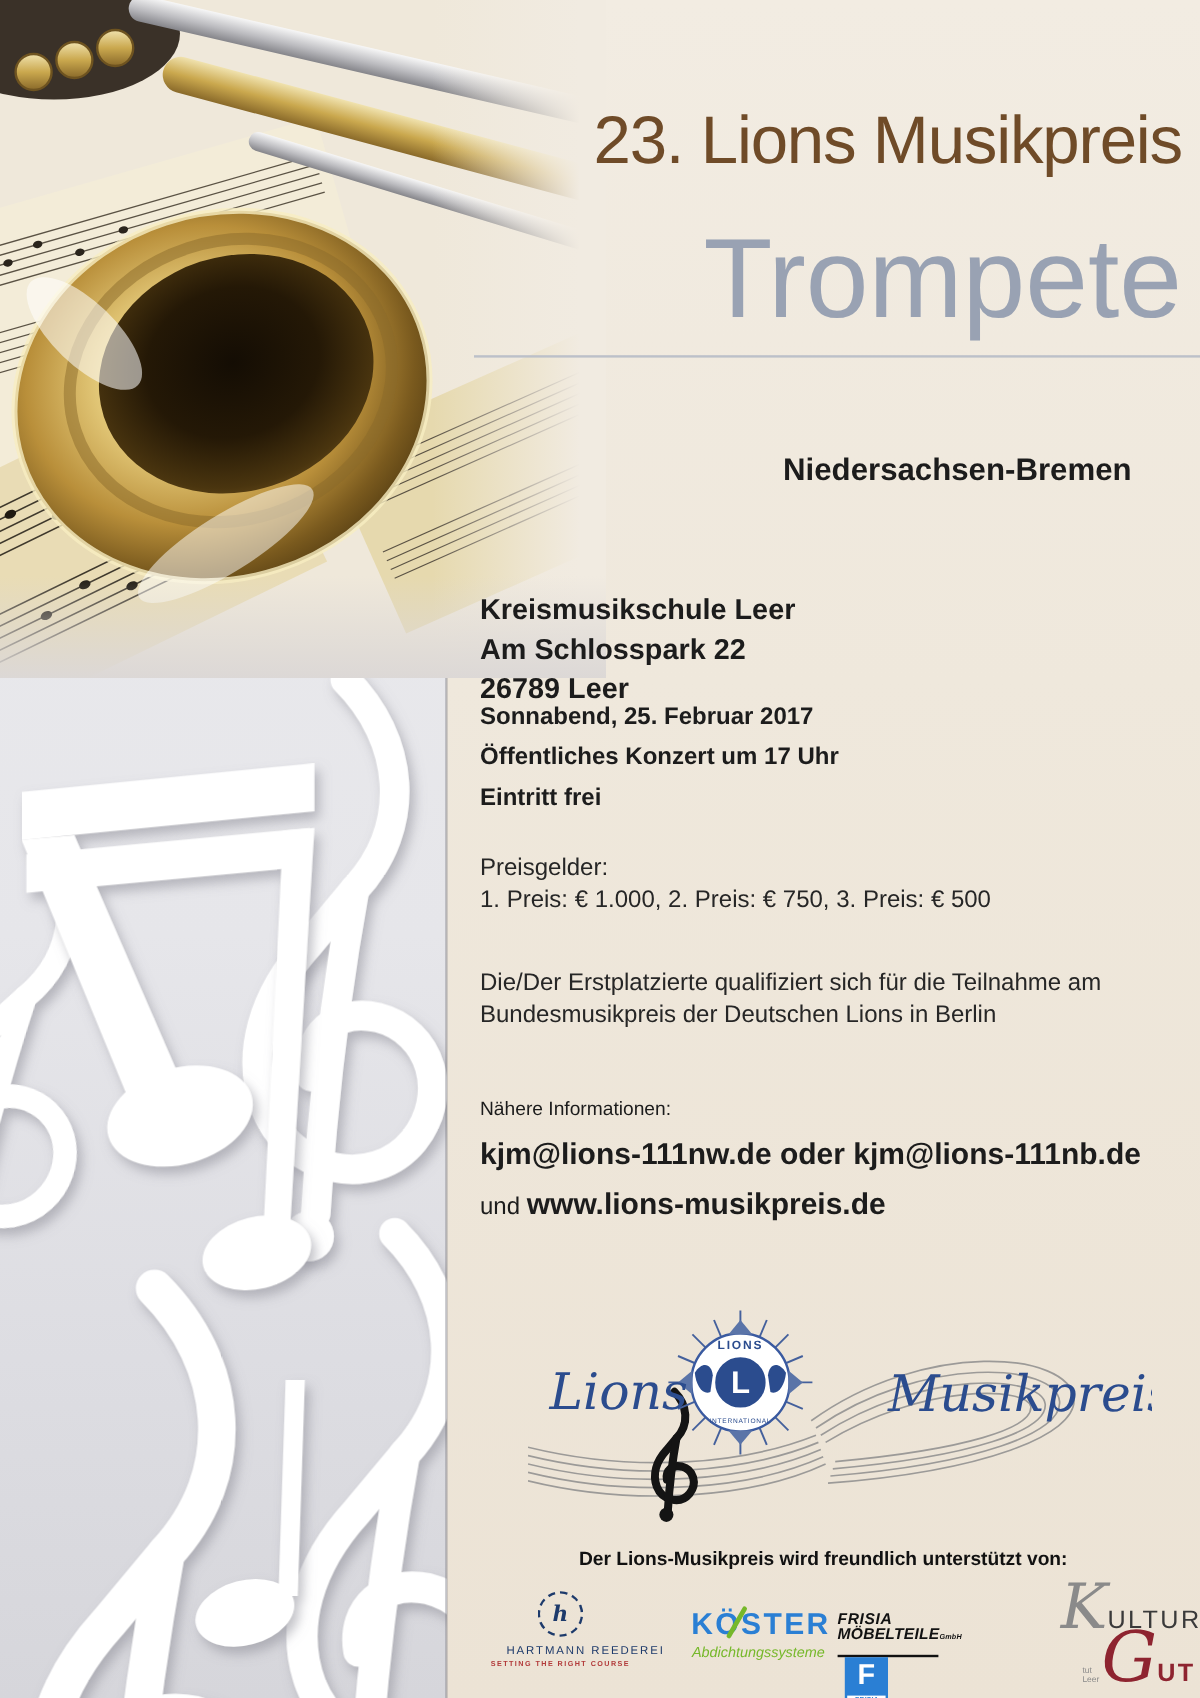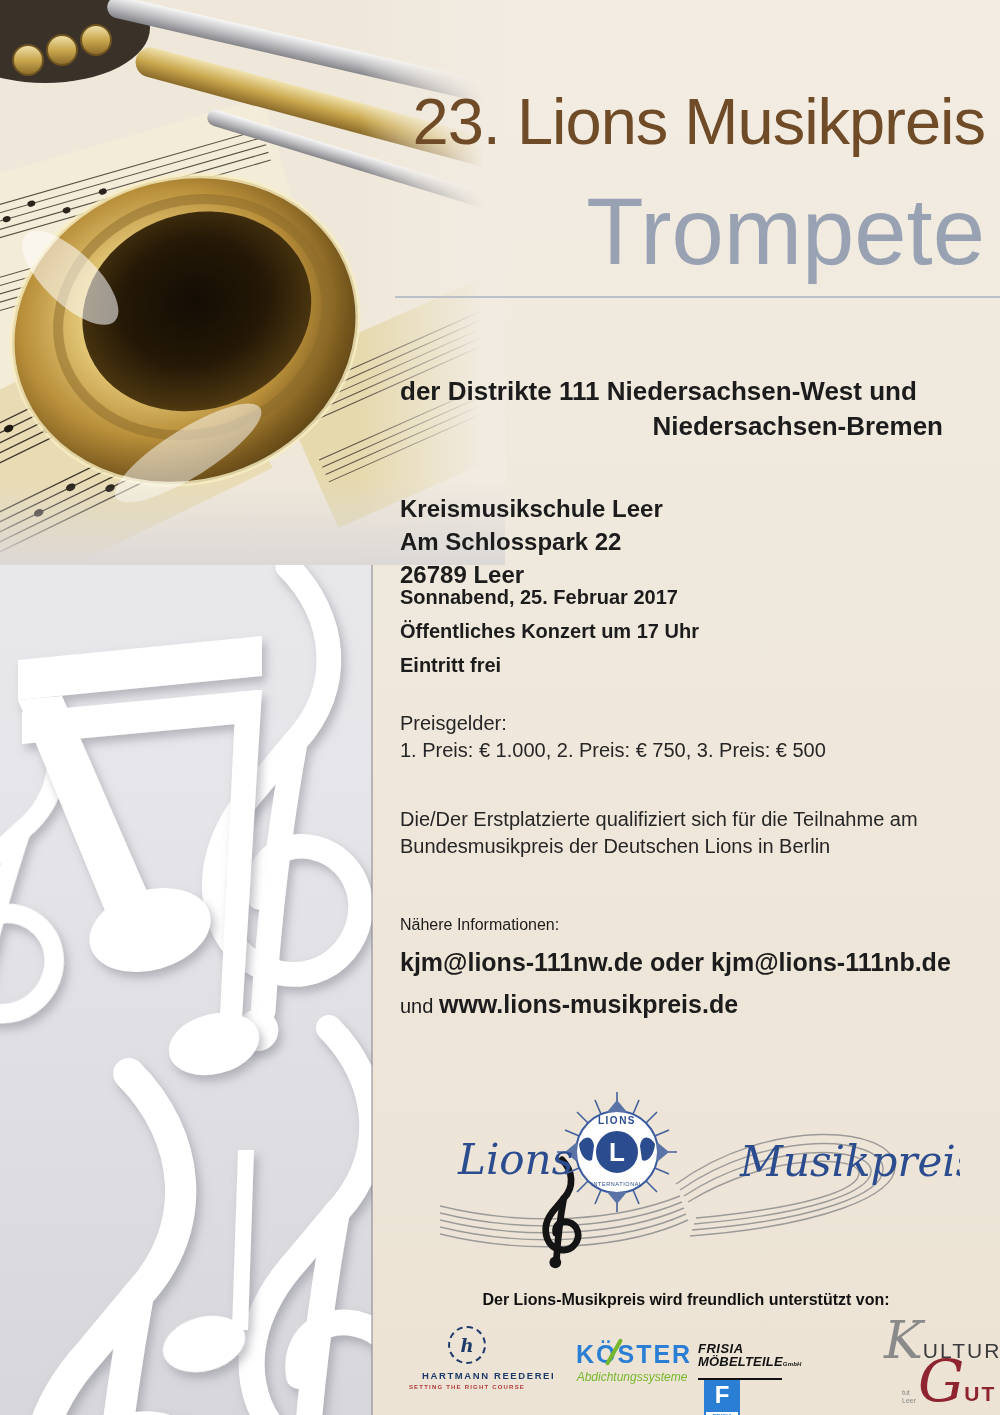--- a/index.html
+++ b/index.html
@@ -13,21 +13,21 @@
     position:absolute;left:0;top:0;width:372px;height:1415px;
     background:linear-gradient(180deg,#d9d5d2 0%,#e9e9ec 28%,#e6e6ea 55%,#dddde2 80%,#d6d6db 100%);
   }
   .band-divider{position:absolute;left:371px;top:0;width:2px;height:1415px;background:rgba(120,120,128,.45);}
   .band-svg{position:absolute;left:0;top:0;}
   
   .photo{position:absolute;left:0;top:0;width:505px;height:565px;}
   
   .title{
     position:absolute;top:84px;right:15px;text-align:right;
-    font-size:65px;letter-spacing:-1px;color:#6F4B28;white-space:nowrap;font-weight:400;
+    font-size:56px;letter-spacing:-1px;color:#6F4B28;white-space:nowrap;font-weight:400;
   }
   .subtitle{
     position:absolute;top:178px;right:15px;text-align:right;
     font-size:94px;letter-spacing:0px;color:#99A2B3;white-space:nowrap;font-weight:400;margin-left:24px;
   }
   .head-rule{position:absolute;top:296px;left:395px;right:0;height:2px;background:#bcc0c9;}
   
   .abs{position:absolute;}
   .districts{left:400px;top:374px;width:543px;font-weight:bold;font-size:26px;line-height:35px;}
   .districts .l1{text-align:left;}
@@ -44,21 +44,21 @@
   .logo-svg{position:absolute;left:440px;top:1088px;}
   
   .support-heading{left:372px;right:0;top:1291px;text-align:center;font-weight:bold;font-size:16px;color:#111;}
   .sponsor{position:absolute;text-align:center;}
   .hartmann{left:402px;top:1326px;width:130px;color:#1D3A6B;}
   .hartmann .circle{
     width:34px;height:34px;margin:0 auto 6px;border:2px dashed #1D3A6B;border-radius:50%;
     display:flex;align-items:center;justify-content:center;
     font-family:"DejaVu Serif",serif;font-style:italic;font-weight:bold;font-size:18px;
   }
-  .hartmann .name{font-size:9.5px;font-weight:bold;letter-spacing:1.6px;white-space:nowrap;padding-left:20px;}
+  .hartmann .name{font-size:9.5px;font-weight:normal;letter-spacing:1.6px;white-space:nowrap;padding-left:20px;}
   .hartmann .tagline{margin-top:3px;font-size:6px;font-weight:bold;letter-spacing:1.2px;color:#B23A3A;white-space:nowrap;}
   .koester{left:548px;top:1340px;width:112px;margin-left:28px;}
   .koester .name{position:relative;display:inline-block;font-size:25px;font-weight:bold;color:#2A7FD4;letter-spacing:2px;}
   .koester .slash{position:absolute;left:36px;top:-3px;width:4px;height:30px;background:#76B82A;transform:rotate(30deg);border-radius:2px;}
   .koester .sub{font-size:12px;font-style:italic;color:#76B82A;margin-top:1px;}
   .frisia{left:698px;top:1342px;width:130px;text-align:left;}
   .frisia .txt{display:inline-block;vertical-align:top;color:#111;font-style:italic;font-weight:bold;line-height:13px;}
   .frisia .t1{font-size:13px;letter-spacing:.5px;}
   .frisia .t2{font-size:13px;letter-spacing:.2px;}
   .frisia .gmbh{font-size:6px;font-style:italic;}
@@ -234,21 +234,20 @@
 
     <rect x="360" y="0" width="145" height="565" fill="url(#fadeR)"></rect>
     <rect x="0" y="480" width="505" height="85" fill="url(#fadeB)"></rect>
   </svg>
 
   <div class="title">23. Lions Musikpreis</div>
   <div class="subtitle">Trompete</div>
   <div class="head-rule"></div>
 
   <div class="abs districts">
-    <div class="l1">der Distrikte 111 Niedersachsen-West und</div>
     <div class="l2">Niedersachsen-Bremen</div>
   </div>
 
   <div class="abs venue">
     <div>Kreismusikschule Leer</div>
     <div>Am Schlosspark 22</div>
     <div>26789 Leer</div>
   </div>
 
   <div class="abs event">

